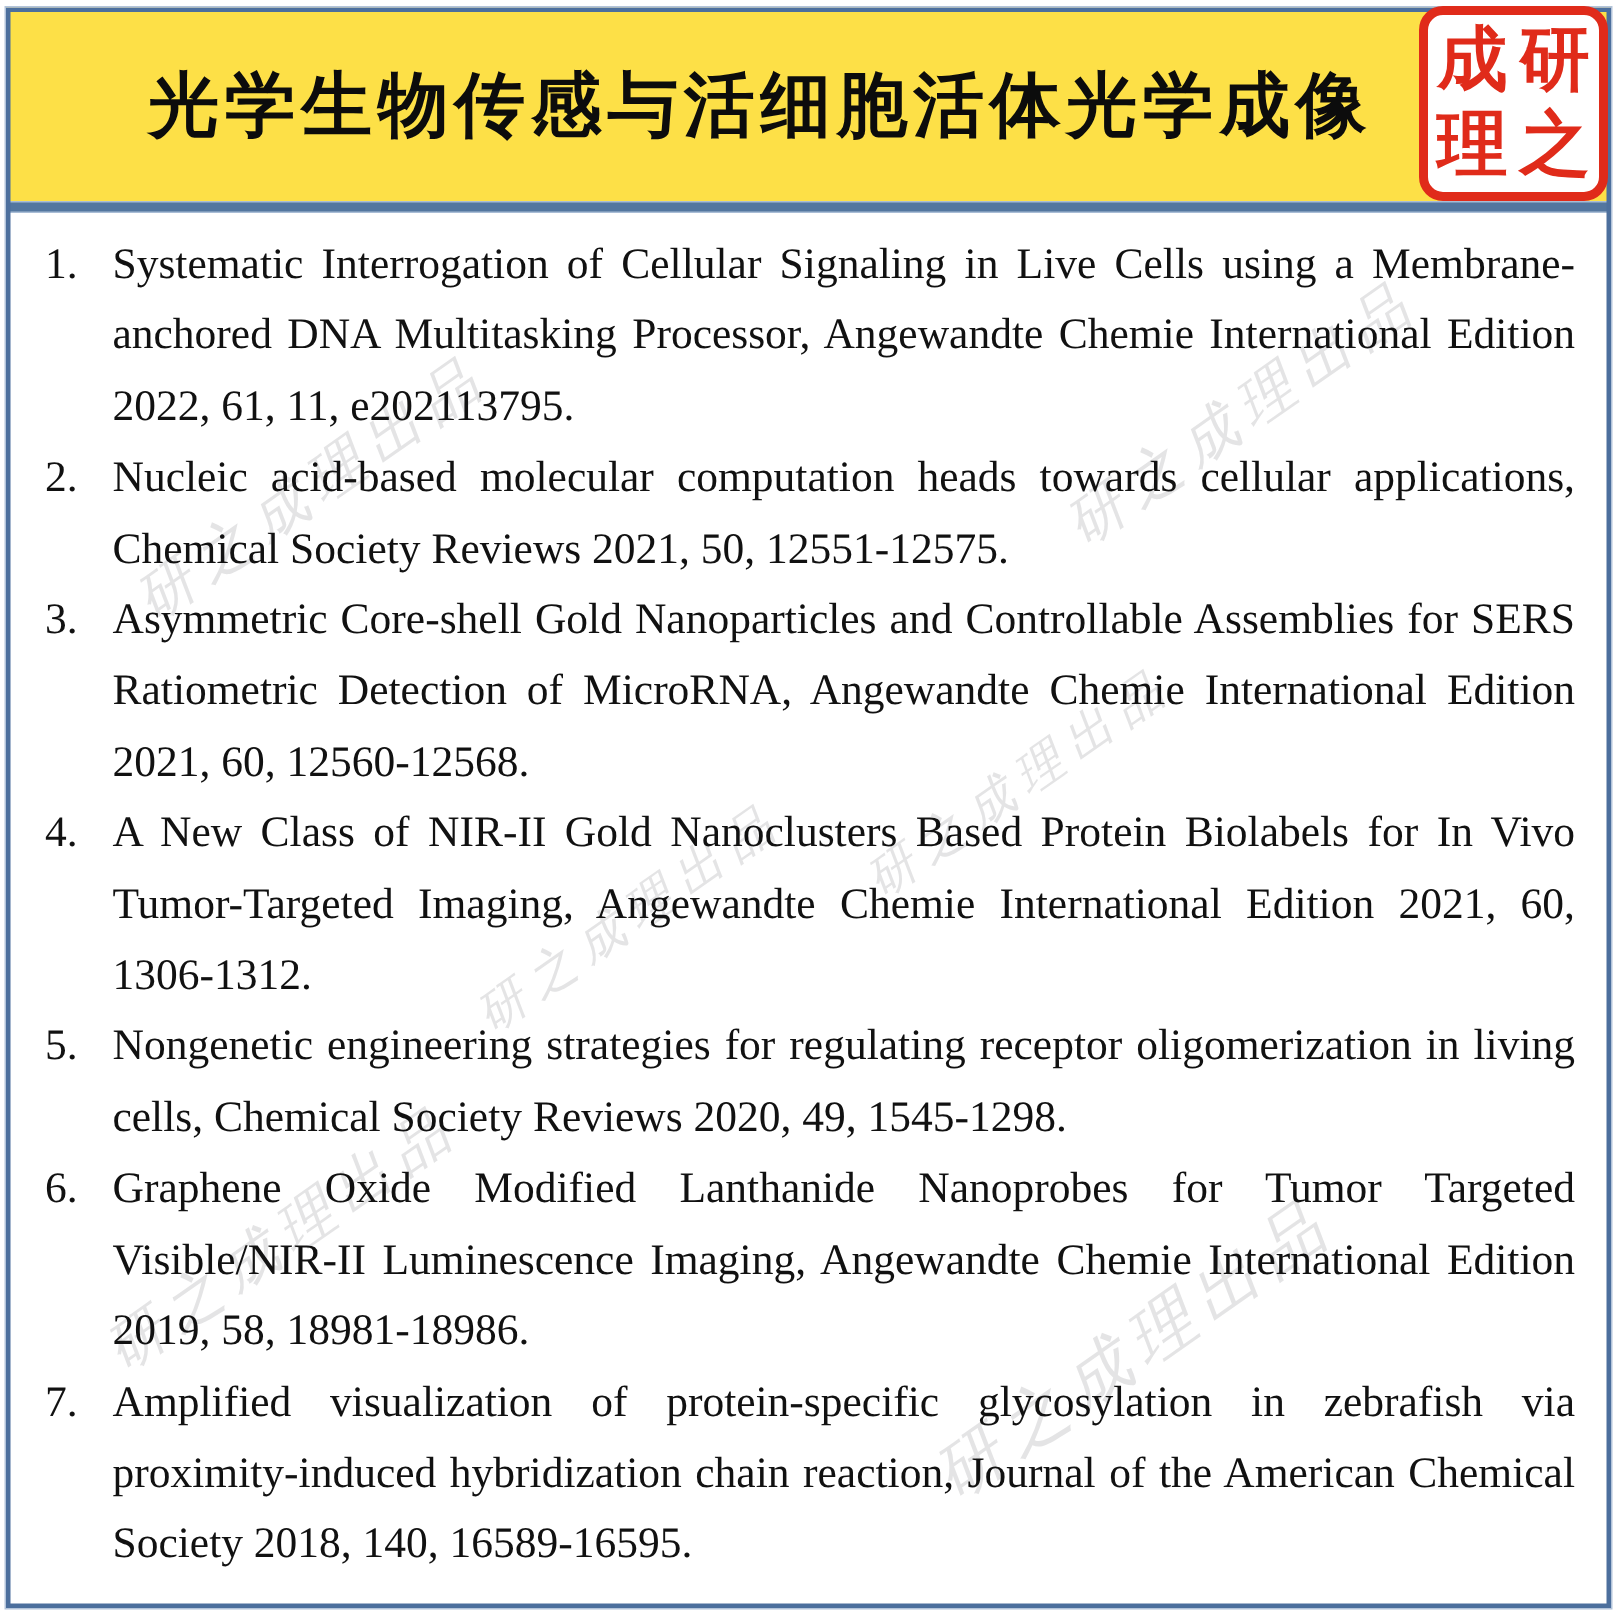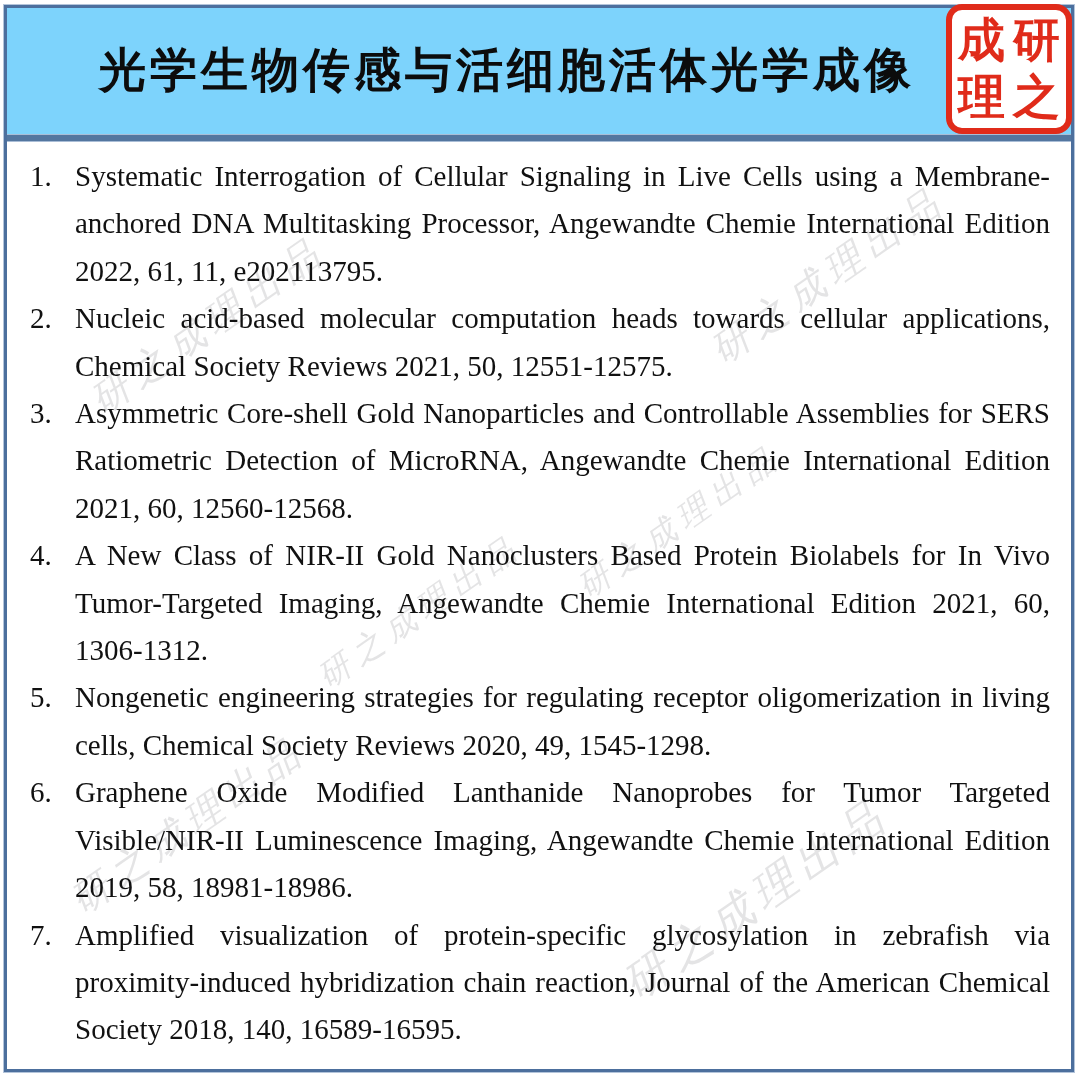--- a/index.html
+++ b/index.html
@@ -28,21 +28,21 @@
     pointer-events: none;
   }
 
   
   .header-band {
     position: absolute;
     left: 4px;
     top: 5px;
     right: 6px;
     height: 130px;
-    background: #7dd3fc;
+    background: #fde047;
     display: flex;
     align-items: center;
     justify-content: center;
   }
   .header-divider {
     position: absolute;
     left: 4px;
     right: 6px;
     top: 134px;
     height: 6px;

